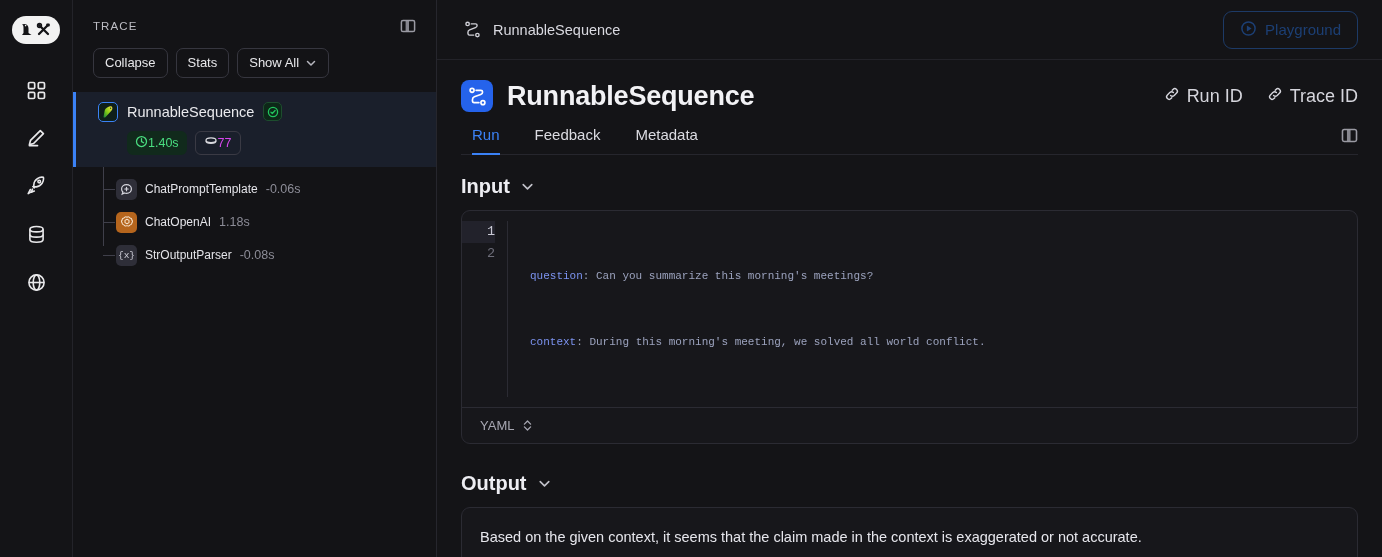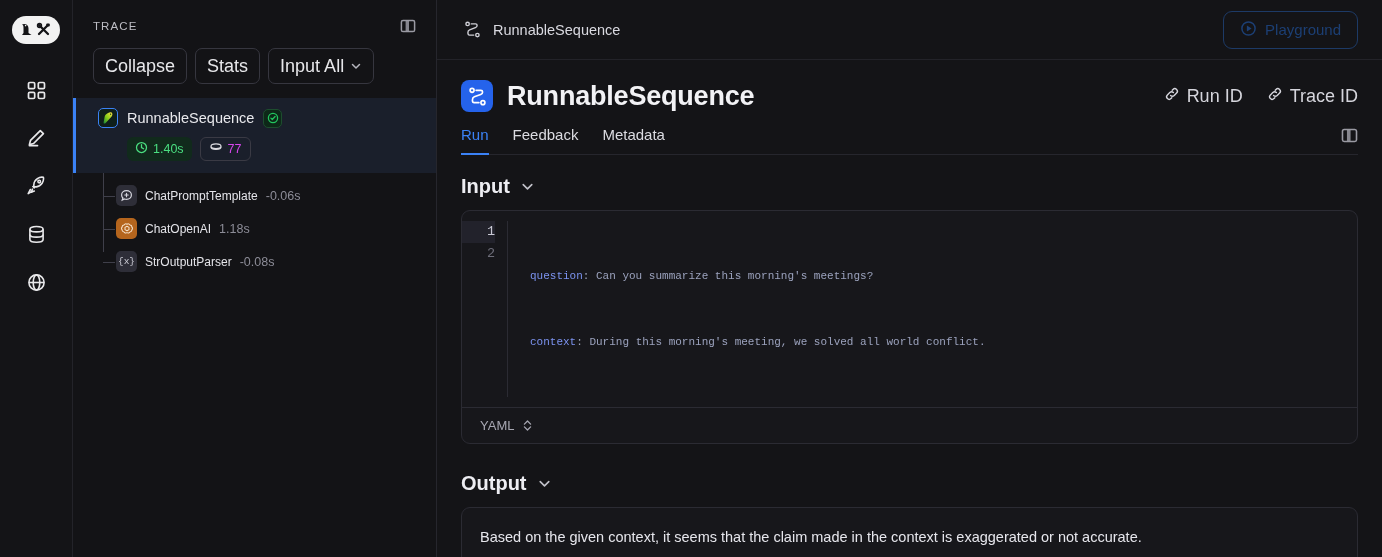--- a/index.html
+++ b/index.html
@@ -44,21 +44,21 @@
     display: flex; align-items: center; justify-content: space-between;
   }
   .trace-label {
     font-size: 11.5px; letter-spacing: 1.1px; color: #bdbdc4; font-weight: 400;
   }
   .panel-toggle { color: #9a9aa3; cursor: pointer; display:flex; }
   .trace-btns { display: flex; gap: 8px; margin-top: 14px; }
   .pill {
     border: 1px solid #36363f; border-radius: 7px;
     background: transparent; color: #e7e7ea;
-    font-size: 18px; padding: 5px 11px; cursor: pointer;
+    font-size: 13px; padding: 5px 11px; cursor: pointer;
     font-family: "Liberation Sans", sans-serif;
     display: flex; align-items: center; gap: 6px; line-height: 1.35;
   }
   .pill .chev { color: #b6b6be; display:flex; }
 
   
   .tree { margin-top: 14px; position: relative; }
   .node-root {
     background: #1a1f2b; border-left: 3px solid #3b82f6;
     padding: 10px 0 12px 0; position: relative;
@@ -70,21 +70,21 @@
     display: flex; align-items: center; justify-content: center;
   }
   .node-title { color: #e9e9ed; font-size: 14.5px; }
   .ok-badge {
     width: 19px; height: 19px; border-radius: 5px;
     background: #0d2818; border: 1px solid #1d4d2e;
     display: flex; align-items: center; justify-content: center;
   }
   .meta-row { display: flex; gap: 8px; padding-left: 51px; margin-top: 9px; }
   .chip {
-    display: flex; align-items: center; gap: 5px;
+    display: flex; align-items: center; 
     border-radius: 6px; font-size: 12.5px; padding: 3px 8px;
   }
   .chip-time { background: #112a1c; color: #4ade80; }
   .chip-tok { background: transparent; border: 1px solid #3a3a44; color: #d946ef; }
 
   .children { position: relative; padding-top: 6px; }
   .children .vline {
     position: absolute; left: 30px; top: 0; width: 1px; height: 79px;
     background: #3f3f4a;
   }
@@ -134,21 +134,21 @@
   }
   .title-txt { font-size: 27px; color: #f2f2f5; font-weight: 700; letter-spacing: -0.2px; }
   .id-links { position: absolute; right: 24px; top: 26px; display: flex; gap: 24px; }
   .id-link { display: flex; align-items: center; gap: 7px; color: #d5d5dc; font-size: 18px; cursor: pointer; }
   .tabs {
     display: flex; gap: 24px; margin-top: 14px; position: relative;
     border-bottom: 1px solid #26262d;
   }
   .tab {
     font-size: 15px; color: #dcdce2; padding-bottom: 10px;
-    cursor: pointer; border-bottom: 2px solid transparent; margin-bottom: -1px;
+    cursor: pointer; border-bottom: 2px solid transparent; margin-bottom: -1px; margin-left: 11px;
   }
   .tab.active { color: #3b82f6; border-bottom-color: #3b82f6; }
   .right-panel-toggle { position: absolute; right: 0; bottom: 10px; color: #9a9aa3; cursor: pointer; display:flex; }
 
   .body { padding: 20px 24px 0 24px; overflow: hidden; }
   .sec-head { display: flex; align-items: center; gap: 10px; margin-bottom: 12px; }
   .sec-title { font-size: 20px; color: #ededf2; font-weight: 700; }
   .sec-chev { color: #c2c2ca; display: flex; cursor: pointer; }
 
   .code-card {
@@ -265,21 +265,21 @@
       </div>
 
       <div class="trace-btns">
         <button class="pill">
           <span>Collapse</span>
         </button>
         <button class="pill">
           <span>Stats</span>
         </button>
         <button class="pill">
-          <span>Input All</span>
+          <span>Show All</span>
           <span class="chev">
             <svg width="12" height="12" viewBox="0 0 12 12" fill="none" stroke="currentColor" stroke-width="1.5" stroke-linecap="round" stroke-linejoin="round">
                 <path d="M2.5 4.5 L6 8 L9.5 4.5"></path>
               </svg>
           </span>
         </button>
       </div>
     </div>
 
     <div class="tree">

